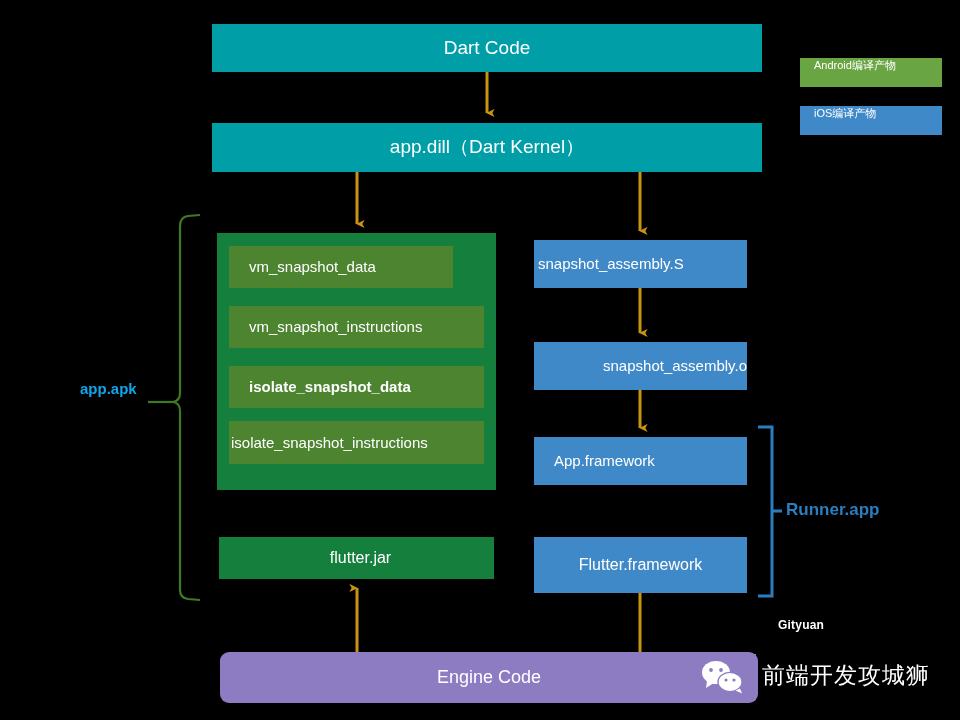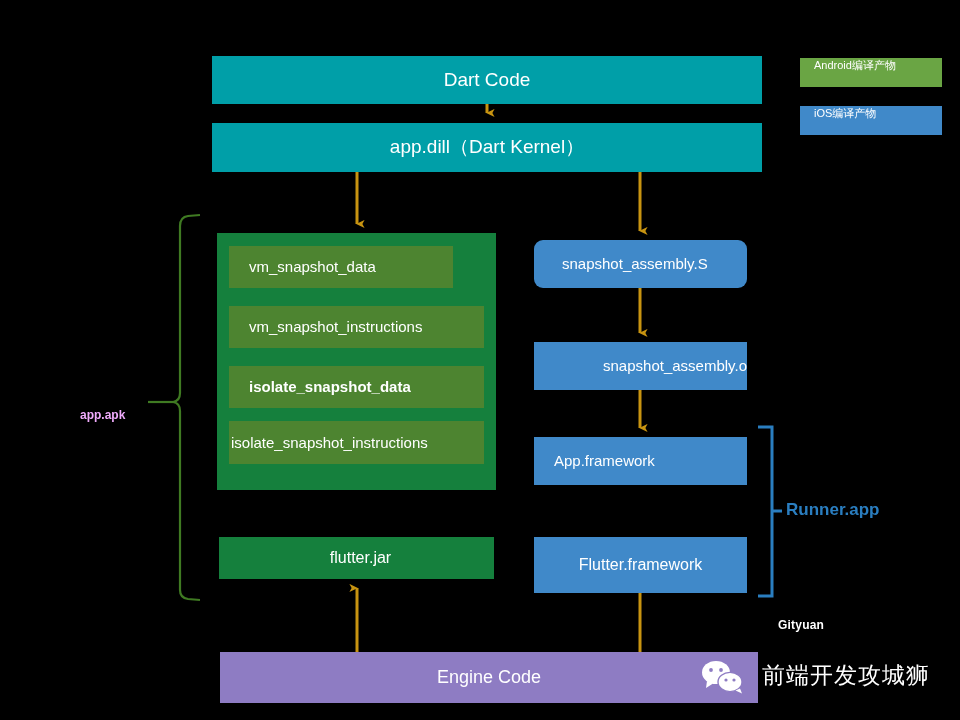--- a/index.html
+++ b/index.html
@@ -30,55 +30,55 @@
     box-sizing: border-box;
     text-align: center;
     line-height: 1.2;
   }
   .teal  { background: #009fa8; }
   .green { background: #15803d; padding-left: 8px; }
   .green-inner { background: #4d8430; }
   .blue  { background: #4089c9; }
   .purple{ background: #8e7cc3; }
 
-  .n-dart-code      { left:212px; top:24px;  width:550px; height:48px;  font-size:19px;margin-top:32px; }
+  .n-dart-code      { left:212px; top:24px;  width:550px; height:48px;  font-size:19px; }
   .n-app-dill       { left:212px; top:123px; width:550px; height:49px;  font-size:19px; }
 
   .n-android-group  { left:217px; top:233px; width:279px; height:257px; }
   .n-vm-data        { left:229px; top:246px; width:224px; height:42px;  font-size:15px; justify-content:flex-start; padding-left:20px; }
   .n-vm-instr       { left:229px; top:306px; width:255px; height:42px;  font-size:15px; justify-content:flex-start; padding-left:20px; }
   .n-iso-data       { left:229px; top:366px; width:255px; height:42px;  font-size:15px; justify-content:flex-start; padding-left:20px;font-weight:bold; }
   .n-iso-instr      { left:229px; top:421px; width:255px; height:43px;  font-size:15px; justify-content:flex-start; padding-left:2px; }
 
-  .n-snap-s         { left:534px; top:240px; width:213px; height:48px;  font-size:15px; justify-content:flex-start; padding-left:28px;border-radius:9px; }
+  .n-snap-s         { left:534px; top:240px; width:213px; height:48px;  font-size:15px; justify-content:flex-start; padding-left:4px; }
   .n-snap-o         { left:534px; top:342px; width:213px; height:48px;  font-size:15px; justify-content:flex-end; padding-left:20px; }
   .n-app-fw         { left:534px; top:437px; width:213px; height:48px;  font-size:15px; justify-content:flex-start; padding-left:20px; }
 
   .n-flutter-jar    { left:219px; top:537px; width:275px; height:42px;  font-size:16px; }
   .n-flutter-fw     { left:534px; top:537px; width:213px; height:56px;  font-size:16px; }
-  .n-engine-code    { left:220px; top:652px; width:538px; height:51px;  font-size:18px; }
+  .n-engine-code    { left:220px; top:652px; width:538px; height:51px;  font-size:18px;border-radius:9px; }
 
   .legend-box {
     position: absolute;
     display: flex;
     align-items: flex-start;
     color: #ffffff;
     font-size: 11px;
     padding-left: 14px;
     box-sizing: border-box;
   }
   .lg-android { left:800px; top:58px;  width:142px; height:29px; background:#6aa544; }
   .lg-ios     { left:800px; top:106px; width:142px; height:29px; background:#4089c9; }
 
   .brace-label {
     position: absolute;
     font-weight: bold;
     white-space: nowrap;
   }
-  .lbl-apk    { left:80px;  top:408px; font-size:12px; color:#f0abfc; }
+  .lbl-apk    { left:80px;  top:380px; font-size:15px; color:#0ea5e9; }
   .lbl-runner { left:786px; top:500px; font-size:17px; color:#2a7ec0; }
 
   .watermark {
     position: absolute;
     color: #ffffff;
     font-size: 12px;
     font-weight: bold;
     letter-spacing: 0.2px;
   }
   .wm-gityuan { left:778px; top:618px; }

